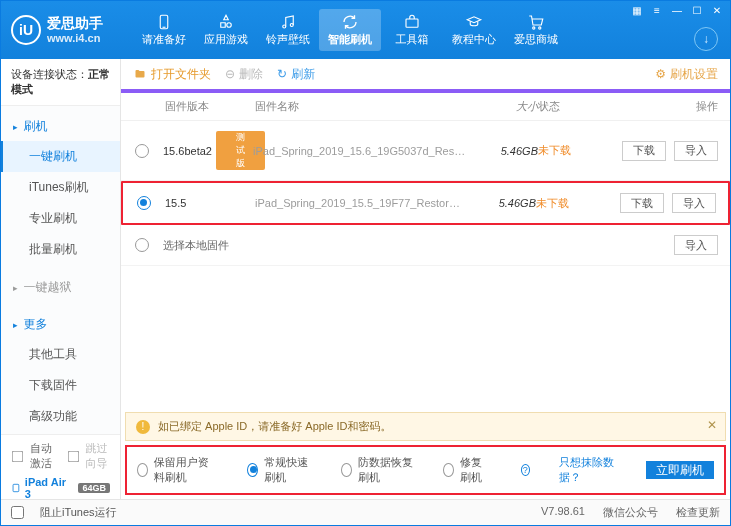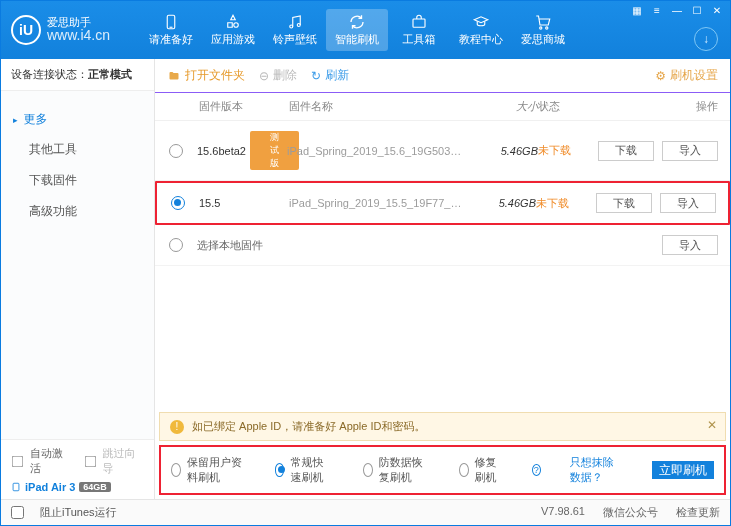--- a/index.html
+++ b/index.html
@@ -4,52 +4,52 @@
 <style>
 * { margin: 0; padding: 0; box-sizing: border-box; }
 body { font-family: "Microsoft YaHei", Arial, sans-serif; font-size: 12px; color: #333; background: #fff; }
 .app { width: 731px; height: 526px; border: 1px solid #0a7be0; display: flex; flex-direction: column; overflow: hidden; }
 
 
 .titlebar { height: 58px; background: linear-gradient(#1a8de8,#1281dc); display: flex; align-items: center; padding: 0 10px; color: #fff; position: relative; }
 .brand { display: flex; align-items: center; gap: 6px; }
 .brand-logo { width: 30px; height: 30px; border: 2px solid #fff; border-radius: 50%; display: flex; align-items: center; justify-content: center; font-weight: bold; font-size: 14px; }
 .brand-text { display: flex; flex-direction: column; line-height: 1.1; }
-.brand-title { font-size: 11px; font-weight: normal; }
-.brand-sub { font-size: 14px; opacity: .85; }
+.brand-title { font-size: 14px; font-weight: bold; }
+.brand-sub { font-size: 11px; opacity: .85; font-weight: bold; }
 .nav { display: flex; margin-left: 30px; gap: 0; }
 .nav-item { width: 62px; display: flex; flex-direction: column; align-items: center; gap: 1px; padding: 4px 0; font-size: 11px; cursor: pointer; border-radius: 3px; }
-.nav-item.active { background: rgba(255,255,255,.25); }
+.nav-item.active { background: rgba(255,255,255,.25); font-weight: bold; }
 .nav-icon { width: 22px; height: 18px; display: block; }
 .win-ctrls { position: absolute; top: 4px; right: 6px; display: flex; gap: 6px; }
 .win-btn { width: 14px; height: 12px; color: #fff; font-size: 10px; cursor: pointer; text-align: center; }
 .dl-circle { position: absolute; right: 12px; bottom: 8px; width: 24px; height: 24px; border: 1.5px solid #7fc7f5; border-radius: 50%; display:flex;align-items:center;justify-content:center;color:#cfeaff;font-size:12px; }
 
 
 .body { flex: 1; display: flex; min-height: 0; }
-.sidebar { width: 154px; border-right: 1px solid #e5e5e5; display: flex; flex-direction: column; background:#fbfcfd; }
+.sidebar { width: 120px; border-right: 1px solid #e5e5e5; display: flex; flex-direction: column; background:#fbfcfd; }
 .conn { padding: 8px 10px; font-size: 11px; border-bottom: 1px solid #eee; background:#fff; }
 .conn b { color:#333; }
 .side-group { padding: 6px 0 2px; }
 .side-head { display:flex; align-items:center; gap:6px; padding: 6px 12px; color:#1281dc; font-size:12px; }
 .side-head.gray { color:#9a9a9a; }
 .side-head::before { content:"▸"; font-size:9px; color:inherit; }
 .side-item { padding: 7px 10px 7px 28px; font-size: 12px; color:#555; cursor:pointer; }
 .side-item.active { background:#e8f4ff; color:#1281dc; border-left:2px solid #1281dc; padding-left:26px; }
 .side-box { margin: 6px 10px; padding: 8px 6px; background:#f2f3f4; border:1px solid #e5e5e5; font-size:11px; color:#666; text-align:center; line-height:1.4; }
 
 .device-block { margin-top:auto; border-top:1px solid #eee; padding:4px 10px 6px; font-size:11px; background:#fff; }
 .dev-row { display:flex; align-items:center; gap:6px; padding:2px 0; color:#666; }
 .dev-row input[type=checkbox]{ transform:scale(.9); }
 .dev-name { color:#1281dc; font-weight:bold; display:flex; align-items:center; gap:4px; padding-top:3px; }
 .dev-tag { background:#777; color:#fff; font-size:9px; border-radius:2px; padding:0 4px; }
 
 
 .main { flex:1; display:flex; flex-direction:column; min-width:0; }
-.toolbar { height:34px; border-bottom:1px solid #8b5cf6; display:flex; align-items:center; padding:0 12px; gap:14px; font-size:12px; }
+.toolbar { height:34px; border-bottom:4px solid #8b5cf6; display:flex; align-items:center; padding:0 12px; gap:14px; font-size:12px; }
 .tool { display:flex; align-items:center; gap:4px; color:#666; cursor:pointer; }
 .tool.orange { color:#e69a2b; }
 .tool.disabled { color:#bbb; }
 .tool.blue { color:#3b9be8; }
 .spacer { flex:1; }
 .gear { color:#e6a64a; display:flex; align-items:center; gap:4px; }
 
 .thead { display:flex; padding: 6px 12px 6px 44px; font-size:11px; color:#888; border-bottom:1px solid #f0f0f0; }
 .col-ver { width:90px; }
 .col-name { flex:1; }
@@ -60,21 +60,21 @@
 .rows { flex:1; overflow:auto; }
 .row { display:flex; align-items:center; padding: 10px 12px 10px 14px; border-bottom:1px solid #f3f3f3; font-size:11px; }
 .row.selected { border:2px solid #e23; border-radius:1px; }
 .radio { width:14px; height:14px; border:1.5px solid #999; border-radius:50%; margin-right:14px; position:relative; }
 .radio.on { border-color:#1281dc; }
 .radio.on::after { content:""; width:7px; height:7px; background:#1281dc; border-radius:50%; position:absolute; top:2px; left:2px; }
 .row .col-ver { display:flex; align-items:center; gap:4px; color:#333; }
 .beta-tag { background:#f0a040; color:#fff; font-size:9px; padding:0 20px; border-radius:2px; }
 .row .col-name { color:#9c9c9c; white-space:nowrap; overflow:hidden; text-overflow:ellipsis; padding-right:10px; }
 .row .col-status { color:#f08c2a; }
-.btn-sm { width:56px; height:20px; border:1px solid #ccc; background:#fff; font-size:11px; color:#555; cursor:pointer; }
+.btn-sm { width:44px; height:20px; border:1px solid #ccc; background:#fff; font-size:11px; color:#555; cursor:pointer; }
 .col-ops { display:flex; gap:8px; justify-content:flex-end; }
 .row.local .col-ver { color:#666; }
 
 
 .warn { background:#fff7e5; border:1px solid #f0ddb0; margin:0 4px; padding:6px 10px; display:flex; align-items:center; gap:8px; font-size:11px; color:#8a6a28; position:relative; }
 .warn-x { position:absolute; right:8px; top:5px; color:#b0944d; cursor:pointer; font-size:12px; }
 .opts { border:2px solid #e23; margin:4px; padding:8px 10px; display:flex; align-items:center; gap:29px; font-size:11px; }
 .opt { display:flex; align-items:center; gap:4px; color:#555; cursor:pointer; }
 .opt .radio { margin-right:2px; }
 .link { color:#1281dc; cursor:pointer; }
@@ -157,20 +157,32 @@
       <span class="win-btn">☐</span>
       <span class="win-btn">✕</span>
     </div>
     <div class="dl-circle">↓</div>
   </div>
 
   <div class="body">
     <div class="sidebar">
       <div class="conn"><span>设备连接状态：</span><b>正常模式</b></div>
       <div class="side-group">
+        <div class="side-head">
+            <span>刷机</span>
+          </div>
+        <div class="side-item active">一键刷机</div>
+        <div class="side-item">iTunes刷机</div>
+        <div class="side-item">专业刷机</div>
+        <div class="side-item">批量刷机</div>
+      </div>
+      <div class="side-group">
+        <div class="side-head gray">
+            <span>一键越狱</span>
+          </div>
       </div>
       <div class="side-group">
         <div class="side-head">
             <span>更多</span>
           </div>
         <div class="side-item">其他工具</div>
         <div class="side-item">下载固件</div>
         <div class="side-item">高级功能</div>
       </div>
 

